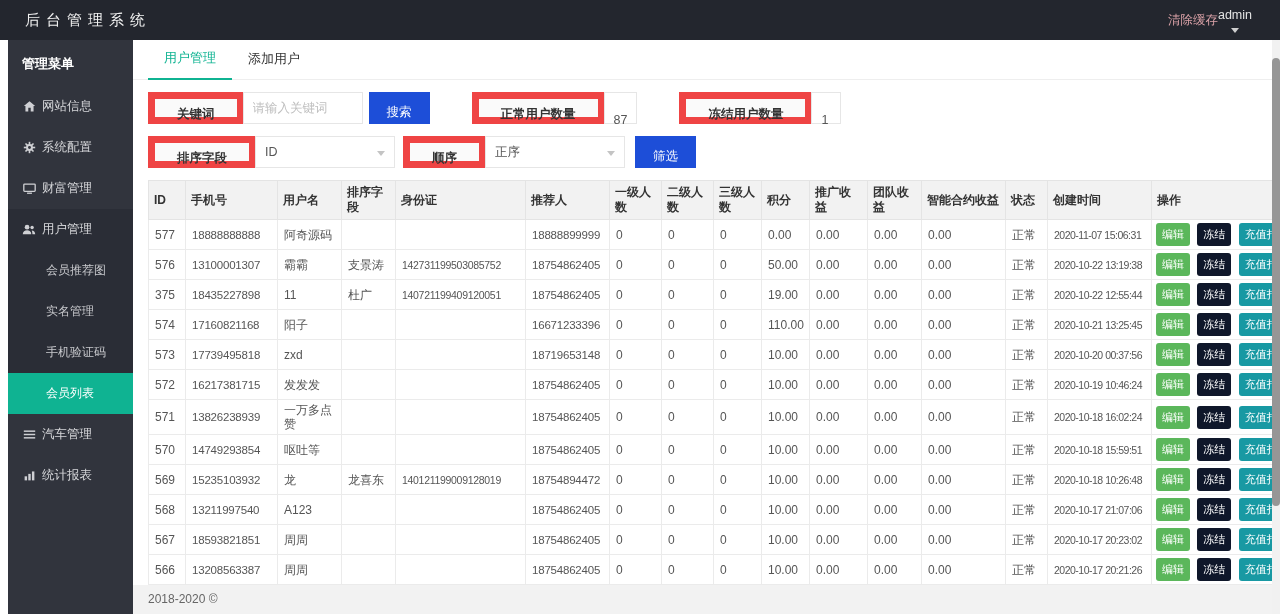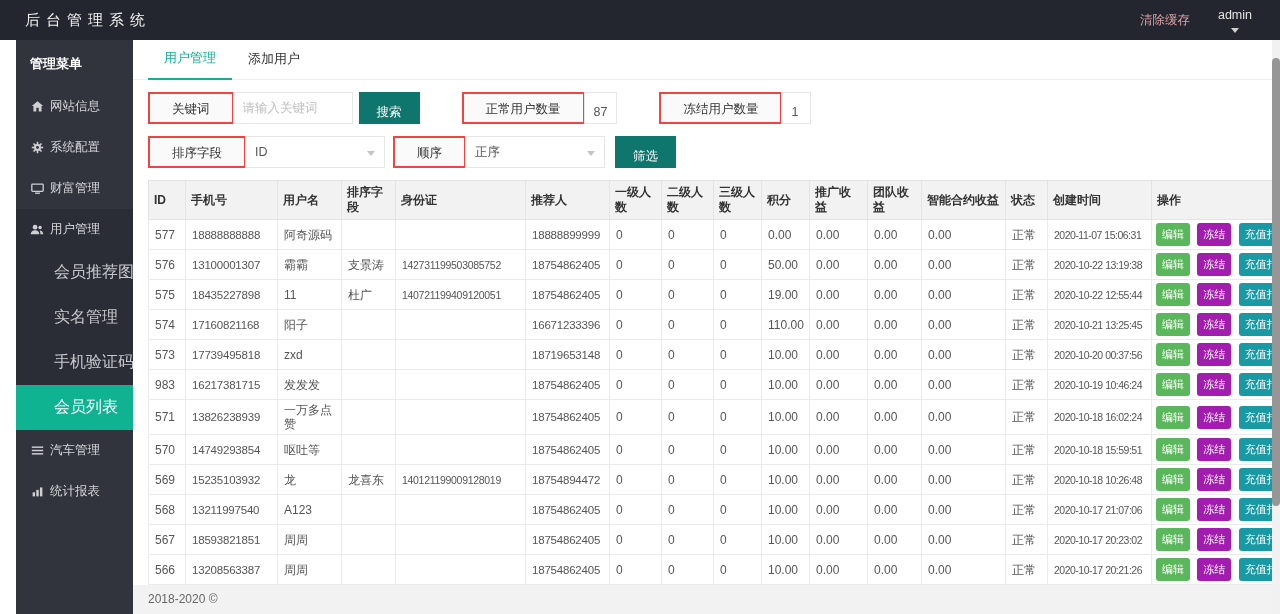--- a/index.html
+++ b/index.html
@@ -3,82 +3,82 @@
 <meta charset="utf-8">
 <style>
   * { margin:0; padding:0; box-sizing:border-box; }
   html,body { width:1280px; height:614px; overflow:hidden; background:#fff;
     font-family:"Liberation Sans","DejaVu Sans",sans-serif; }
 
   
   .topbar { position:absolute; top:0; left:0; width:1280px; height:40px;
     background:#23262e; display:flex; align-items:center; justify-content:space-between; z-index:5; }
   .topbar-title { color:#f2f2f2; font-size:15px; letter-spacing:6px; padding-left:25px; }
-  .topbar-right { display:flex; align-items:center; gap:28px; padding-right:28px; }
+  .topbar-right { display:flex; align-items:center; padding-right:28px; }
   .clear-cache { color:#dca3a9; font-size:12.5px; cursor:pointer; }
   .user-menu { color:#e3e3e3; font-size:12.5px; cursor:pointer; display:flex; align-items:center; gap:6px;flex-direction:column; }
   .caret-down { width:0; height:0; border-left:4px solid transparent; border-right:4px solid transparent;
     border-top:5px solid #cfcfcf; display:inline-block; }
 
   
-  .sidebar { position:absolute; top:40px; left:16px; width:153px; height:574px; background:#31343d; }
+  .sidebar { position:absolute; top:40px; left:8px; width:153px; height:574px; background:#31343d; }
   .menu-header { color:#fff; font-size:13px; font-weight:bold; padding:15px 14px 13px; }
   .menu-item { position:relative; color:#d6d7da; font-size:12.5px; padding:12px 8px 12px 14px;
     cursor:pointer; display:flex; align-items:center; gap:6px; }
   .menu-item .mi-icon { width:14px; height:14px; display:inline-flex; align-items:center; justify-content:center; flex:none; }
   .menu-item svg { display:block; }
   .chev { position:absolute; right:10px; top:50%; margin-top:-2px; width:0; height:0;
     border-left:4px solid transparent; border-right:4px solid transparent; }
   .chev.down { border-top:5px solid #aeb0b5; }
   .chev.up { border-bottom:5px solid #aeb0b5; margin-top:-4px; }
   .group-open { background:#2a2d36; }
   .submenu { background:#2a2d36; }
-  .submenu-item { color:#c7c8cc; font-size:16px; padding:12px 10px 12px 38px; cursor:pointer; }
+  .submenu-item { color:#c7c8cc; font-size:12px; padding:12px 10px 12px 38px; cursor:pointer; }
   .submenu-item.active { background:#0fb392; color:#fff; }
 
   
   .main { position:absolute; top:40px; left:133px; width:1147px; height:574px; background:#fff; overflow:hidden; }
 
   .tabs { display:flex; padding-left:15px; border-bottom:1px solid #eeeeee; height:40px; align-items:flex-end; }
   .tab { font-size:13px; color:#333; padding:0 16px 11px; cursor:pointer; }
   .tab.active { color:#0fb392; border-bottom:2px solid #0fb392; margin-bottom:-1px; }
 
   .filters { padding:12px 0 0 15px; }
   .filter-row { display:flex; align-items:center; margin-bottom:12px; }
   .fgroup { display:flex; align-items:center; margin-right:42px; }
-  .flabel { background:#fafafa; border:2px solid #ef4444; color:#333; font-size:12.5px;
-    padding:0 22px; height:32px; line-height:30px; white-space:nowrap; }
+  .flabel { background:#fafafa; border:7px solid #ef4444; color:#333; font-size:12.5px;
+    padding:0 22px; height:32px; line-height:30px; white-space:nowrap;font-weight:bold; }
   .ftext { border:1px solid #e6e6e6; height:32px; width:120px; padding:0 9px; font-size:12.5px;
     color:#333; margin-left:-1px; outline:none;
     font-family:"Liberation Sans","DejaVu Sans",sans-serif; }
   .ftext::placeholder { color:#bfbfbf; }
   .fvalue { border:1px solid #e6e6e6; background:#fff; height:32px; min-width:30px; line-height:30px;
-    padding:4px 9px; font-size:12.5px; color:#555; margin-left:-1px; }
+    padding:12px 9px; font-size:12.5px; color:#555; margin-left:-1px; }
   .fselect { position:relative; border:1px solid #e6e6e6; background:#fff; height:32px; width:140px;
     line-height:30px; padding:0 9px; font-size:12.5px; color:#555; margin-left:-1px; cursor:pointer; }
   .sel-caret { position:absolute; right:9px; top:14px; width:0; height:0;
     border-left:4px solid transparent; border-right:4px solid transparent; border-top:5px solid #c4c4c4; }
-  .btn { background:#0f766e; color:#fff; border:none; height:32px; padding:12px 18px; font-size:12.5px;
+  .btn { background:#1d4ed8; color:#fff; border:none; height:32px; padding:12px 18px; font-size:12.5px;
     cursor:pointer; margin-left:6px; font-family:Liberation Mono, monospace; }
 
   
   .table-wrap { margin-left:15px; width:1129px; overflow:hidden; }
   table { border-collapse:collapse; table-layout:fixed; width:1129px; }
   th { background:#f2f2f2; border:1px solid #e4e4e4; color:#333; font-size:12px; font-weight:bold;
     text-align:left; padding:4px 5px; height:38px; line-height:15px; }
   td { border:1px solid #ebebeb; color:#555; font-size:12px; padding:3px 6px; height:27px;
     line-height:14px; overflow:hidden; background:#fff; }
   td.num { font-size:11.5px; letter-spacing:-0.2px; white-space:nowrap; }
   td.idnum { font-size:10.5px; letter-spacing:-0.3px; white-space:nowrap; }
   td.date { font-size:10.5px; letter-spacing:-0.5px; white-space:nowrap; }
   td.ops { white-space:nowrap; padding:3px 4px; }
   .abtn { border:none; border-radius:3px; color:#fff; font-size:11px; padding:4px 6px; margin-right:4px;
     cursor:pointer; font-family:"Liberation Sans","DejaVu Sans",sans-serif; }
   .abtn.edit { background:#5bb75b; }
-  .abtn.freeze { background:#a21caf;text-align:right; }
+  .abtn.freeze { background:#0f172a;text-align:right; }
   .abtn.recharge { background:#1899a3; }
 
   col.c0{width:37px} col.c1{width:92px} col.c2{width:64px} col.c3{width:54px}
   col.c4{width:130px} col.c5{width:84px} col.c6{width:52px} col.c7{width:52px}
   col.c8{width:48px} col.c9{width:48px} col.c10{width:58px} col.c11{width:54px}
   col.c12{width:84px} col.c13{width:42px} col.c14{width:104px} col.c15{width:126px}
 
   
   .footer { position:absolute; left:0; right:0; bottom:0; height:29px; background:#f2f2f2;
     color:#666; font-size:12px; line-height:29px; padding-left:15px; }
@@ -314,21 +314,21 @@
     <td>0.00</td>
     <td>正常</td>
     <td class="date">2020-10-22 13:19:38</td>
     <td class="ops">
       <button class="abtn edit">编辑</button>
       <button class="abtn freeze">冻结</button>
       <button class="abtn recharge">充值扣款</button>
     </td>
   </tr>
           <tr>
-    <td>575</td>
+    <td>375</td>
     <td class="num">18435227898</td>
     <td>11</td>
     <td>杜广</td>
     <td class="idnum">140721199409120051</td>
     <td class="num">18754862405</td>
     <td>0</td>
     <td>0</td>
     <td>0</td>
     <td>19.00</td>
     <td>0.00</td>
@@ -380,21 +380,21 @@
     <td>0.00</td>
     <td>正常</td>
     <td class="date">2020-10-20 00:37:56</td>
     <td class="ops">
       <button class="abtn edit">编辑</button>
       <button class="abtn freeze">冻结</button>
       <button class="abtn recharge">充值扣款</button>
     </td>
   </tr>
           <tr>
-    <td>983</td>
+    <td>572</td>
     <td class="num">16217381715</td>
     <td>发发发</td>
     <td></td>
     <td class="idnum"></td>
     <td class="num">18754862405</td>
     <td>0</td>
     <td>0</td>
     <td>0</td>
     <td>10.00</td>
     <td>0.00</td>

